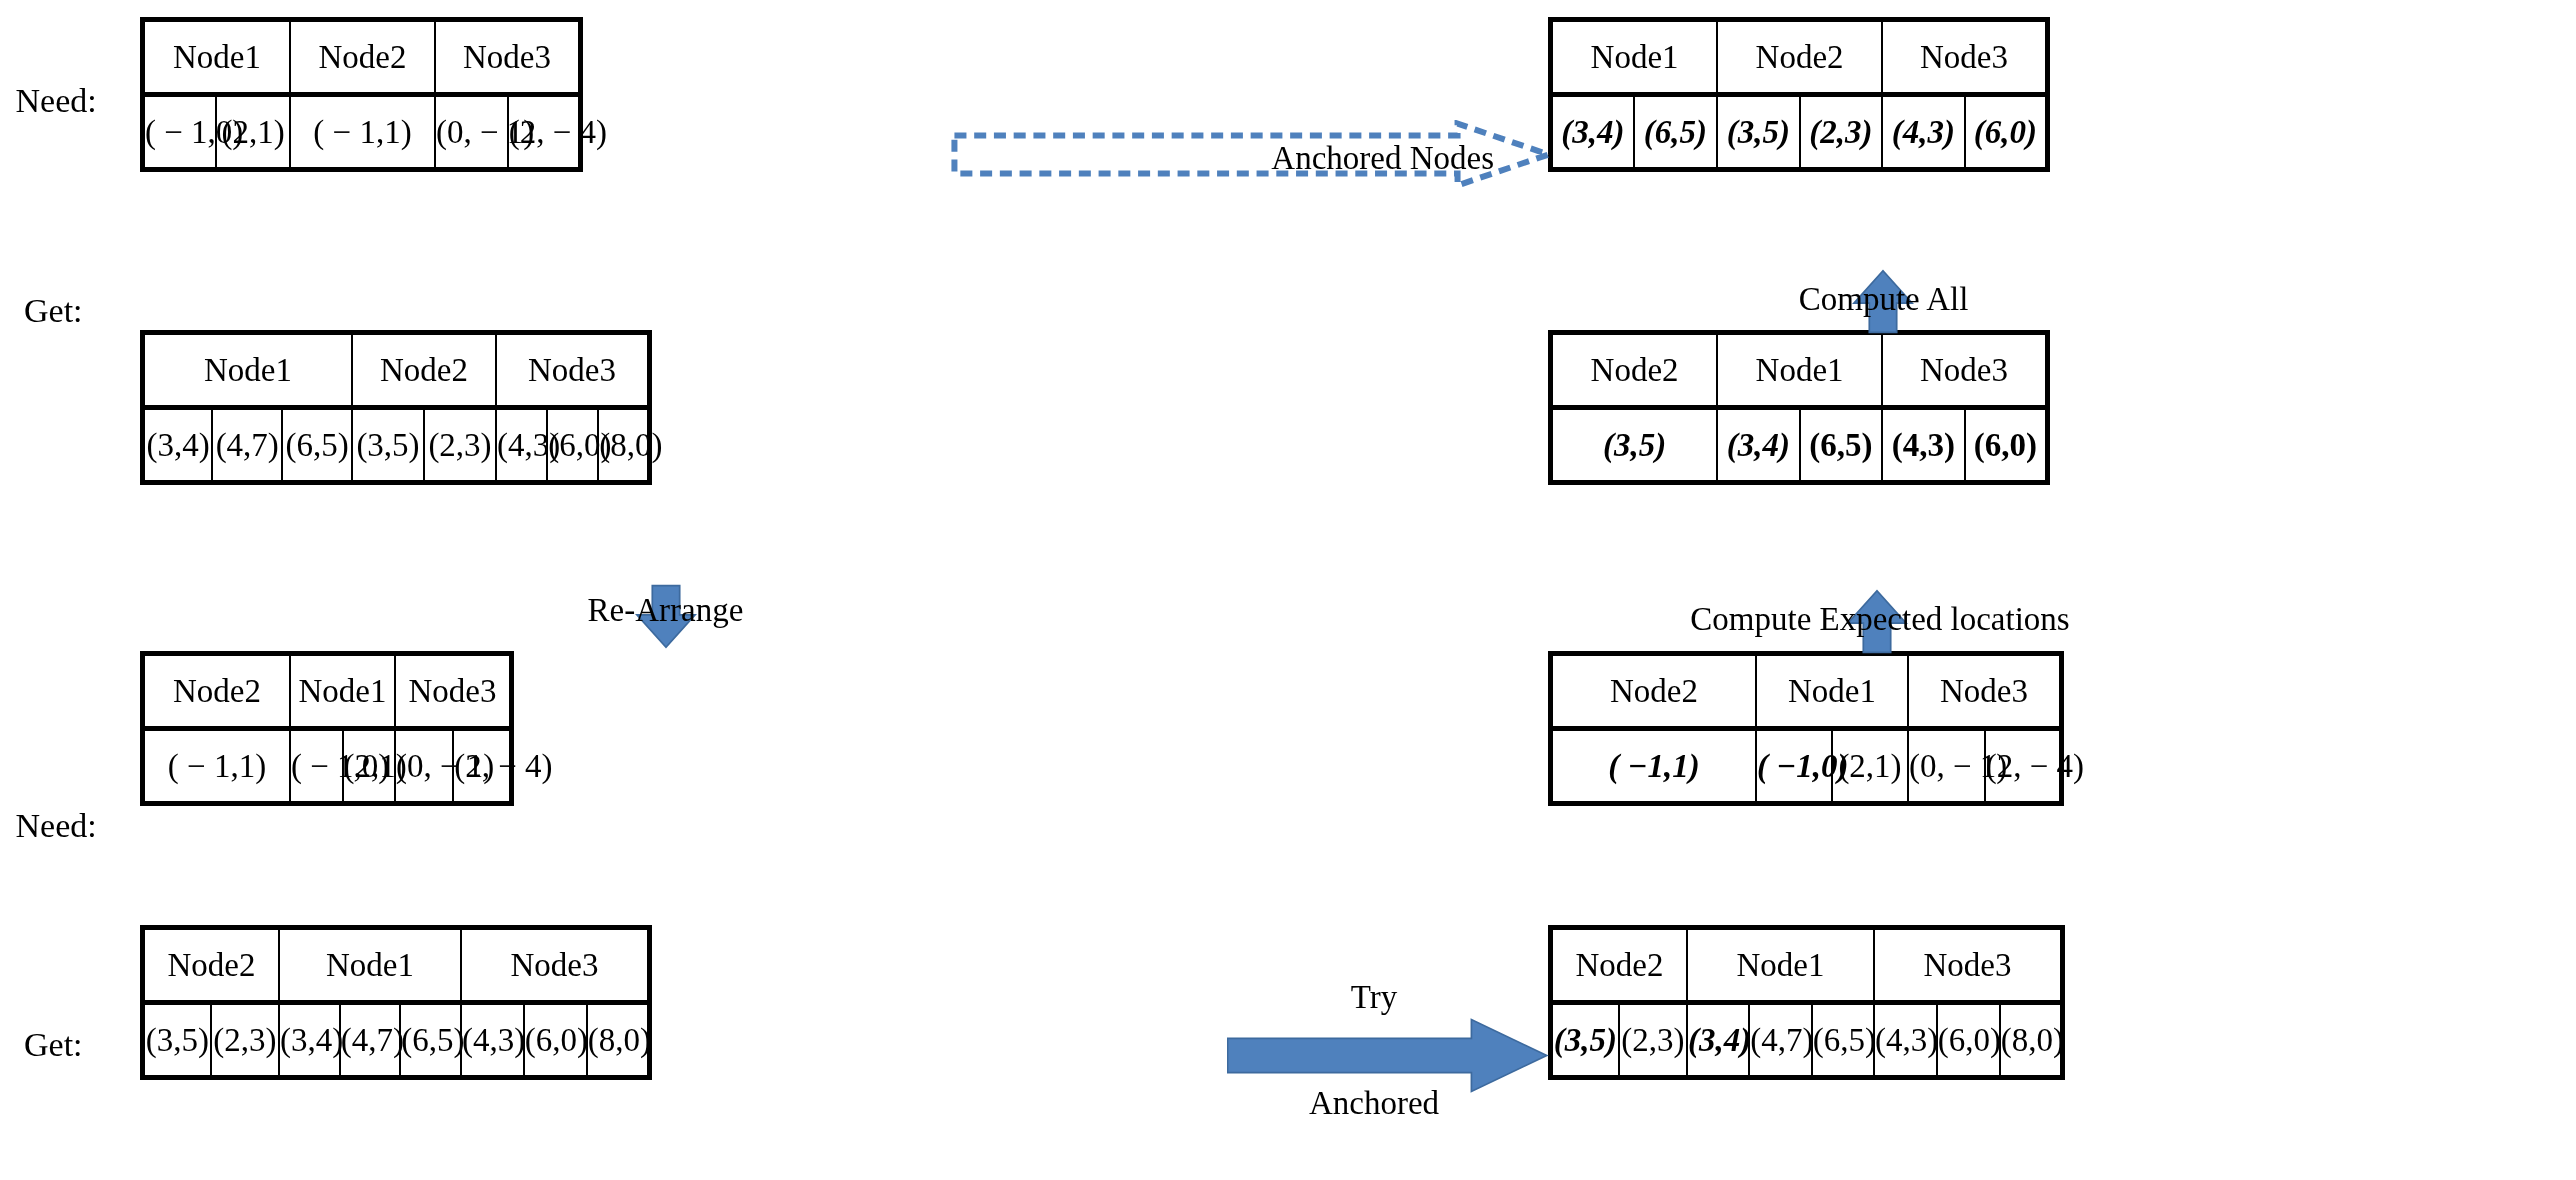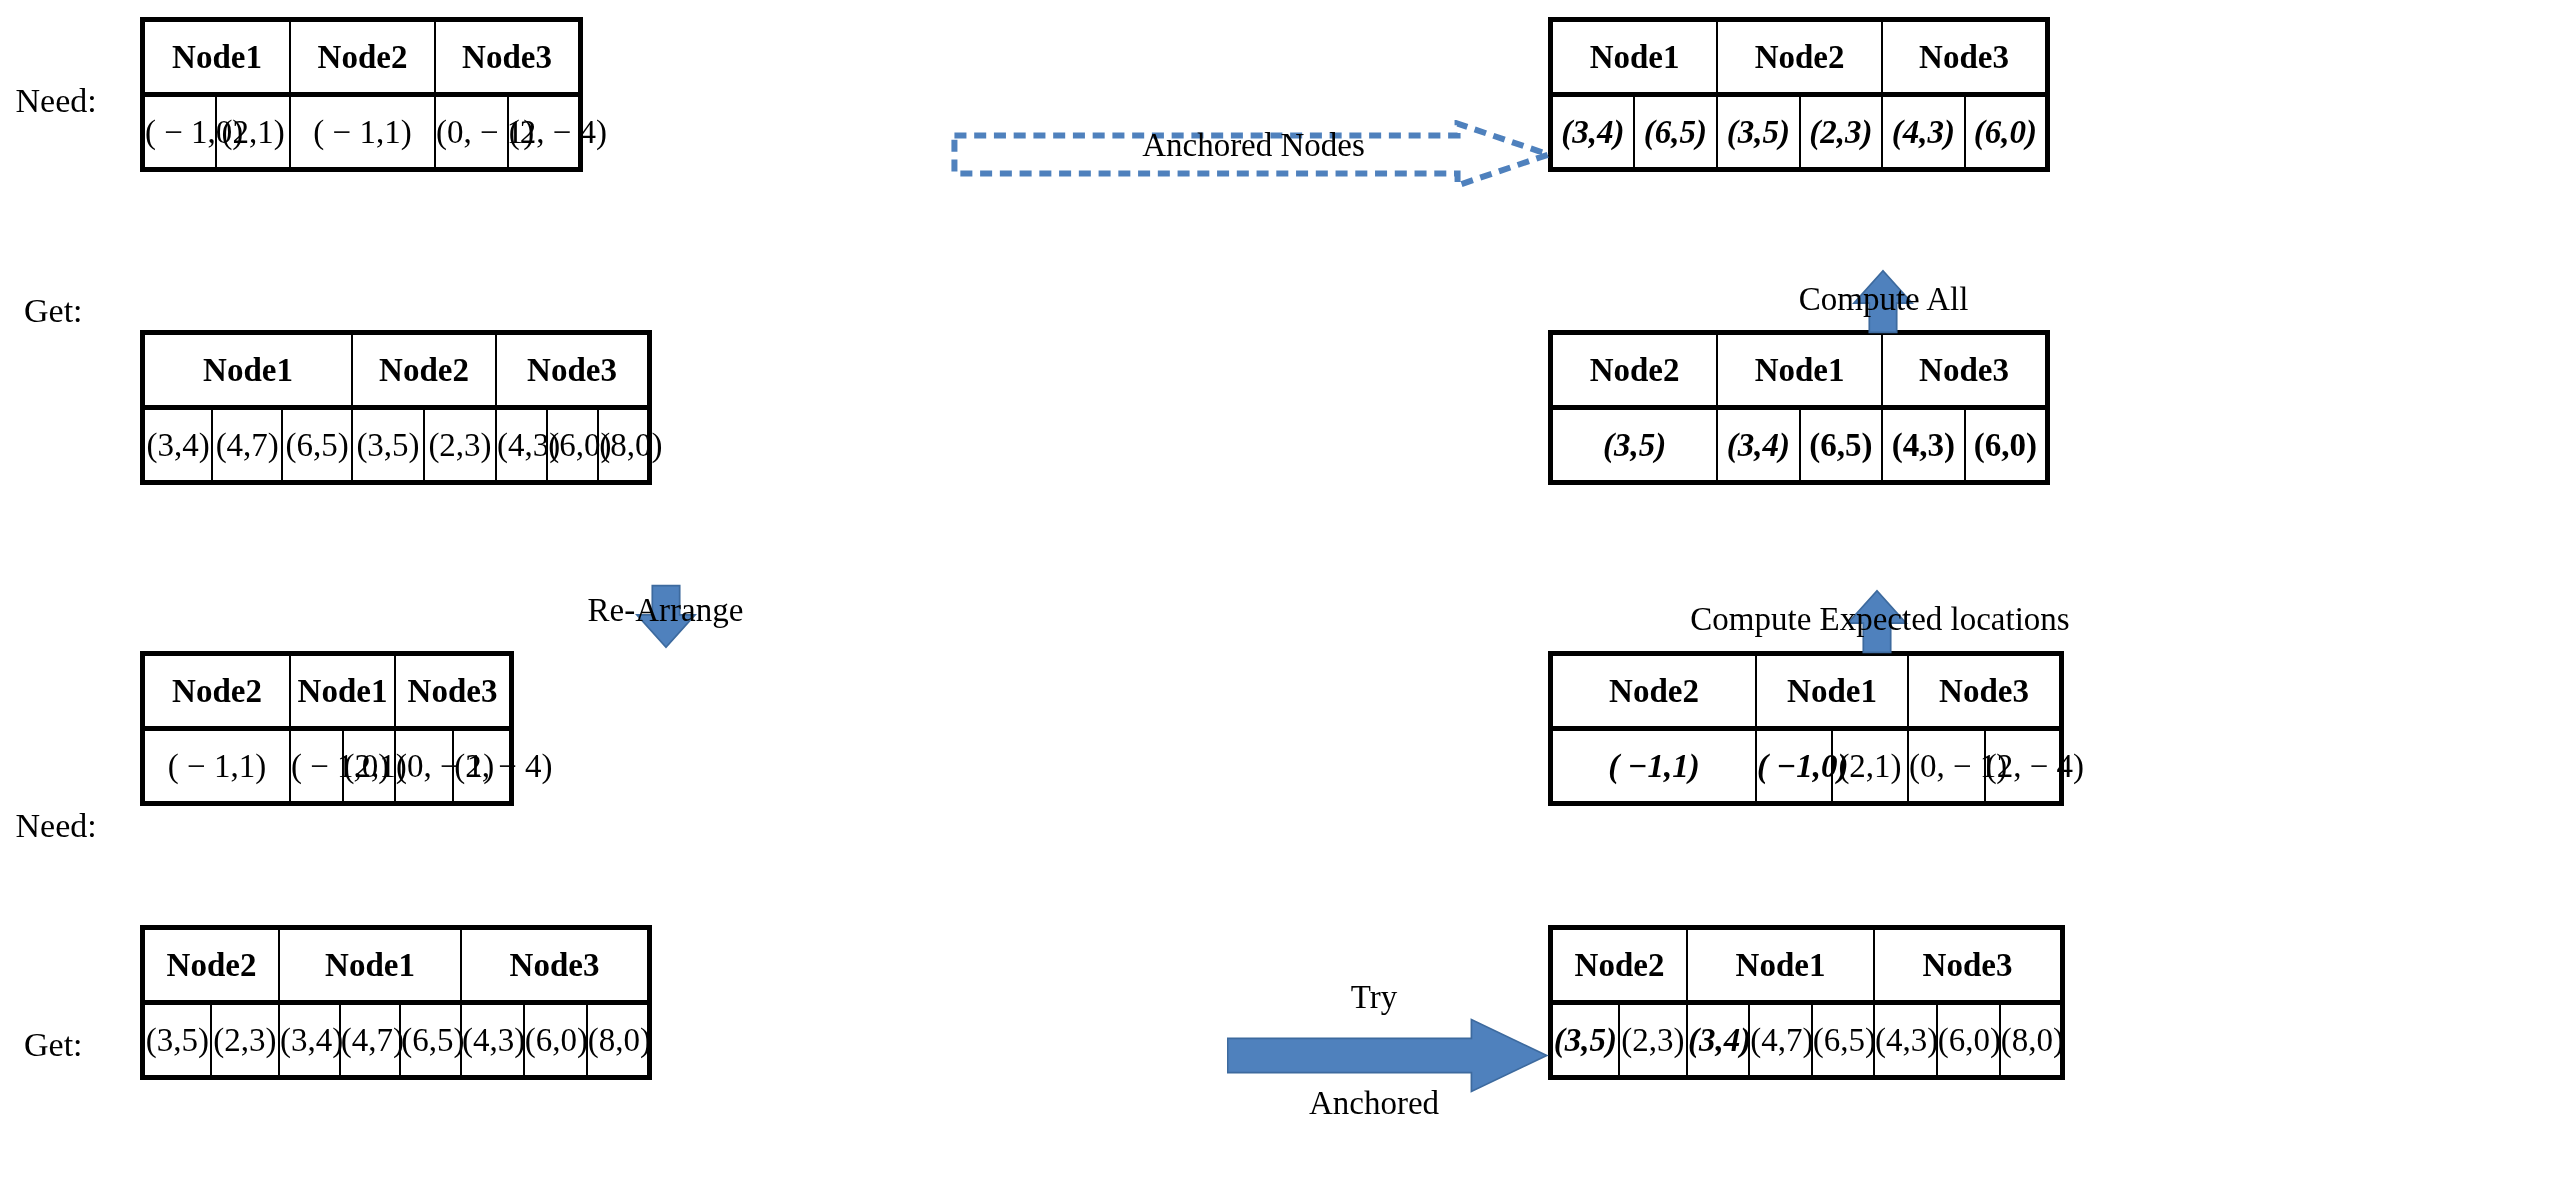--- a/index.html
+++ b/index.html
@@ -34,21 +34,21 @@
   .tbl .hdr {
     height: 70px;
     font-size: 33px;
     font-weight: normal;
   }
   .tbl .val {
     height: 70px;
     font-size: 33px;
   }
   .tbl .hdr-row td { border-bottom-width: 5.2px; }
-  .tbl tr:first-child td { border-top-width: 5.2px; font-weight: bold; }
+  .tbl tr:first-child td { border-top-width: 5.2px; }
   .tbl tr:last-child td  { border-bottom-width: 5.2px; }
   .tbl tr td:first-child { border-left-width: 5.2px; }
   .tbl tr td:last-child  { border-right-width: 5.2px; }
 
   .red  { color: #FF0000; font-weight: bold; font-style: italic; }
   .blue { color: #4F81BD; font-weight: bold; }
 
   
   .sidelabel {
     position: absolute;
@@ -112,21 +112,21 @@
     <td class="val red" style="width:70px;">(2,3)</td>
     <td class="val red" style="width:70px;">(4,3)</td>
     <td class="val red" style="width:69px;">(6,0)</td>
   </tr>
 </tbody>
   </table>
 
 <svg class="arrow" style="left:951px; top:120px;" width="601" height="69" viewBox="0 0 700 80">
   <path d="M 4 18 L 590 18 L 590 4 L 696 40 L 590 76 L 590 62 L 4 62 Z" fill="#ffffff" stroke="#4F81BD" stroke-width="7" stroke-dasharray="14 9"></path>
 </svg>
-<div class="caption" style="left:1013px; top:127px; width:481px;">Anchored Nodes</div>
+<div class="caption" style="left:1013px; top:140px; width:481px;text-align:right;">Anchored Nodes</div>
 
 <table class="tbl" style="left:140px; top:330px; width:498px;">
   <tbody>
       <tr class="hdr-row">
     <td class="hdr" colspan="3" style="width:206px;">Node1</td>
     <td class="hdr" colspan="2" style="width:142px;">Node2</td>
     <td class="hdr" colspan="3" style="width:150px;">Node3</td>
   </tr>
   <tr>
     <td class="val" style="width:69px;">(3,4)</td>

